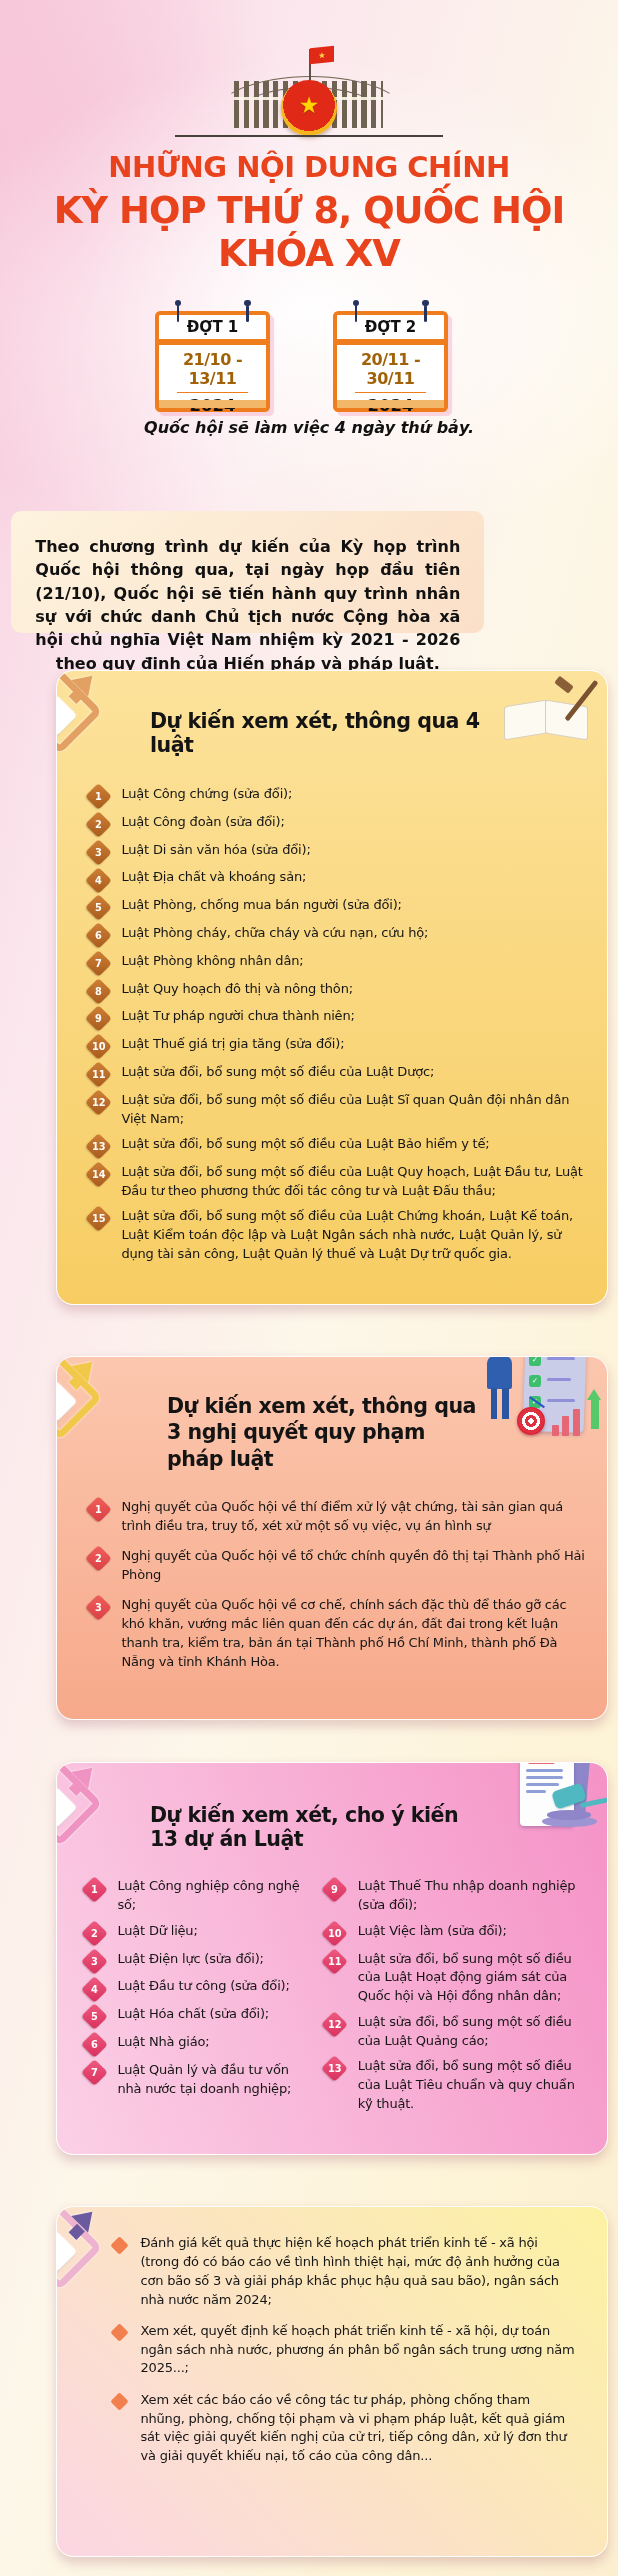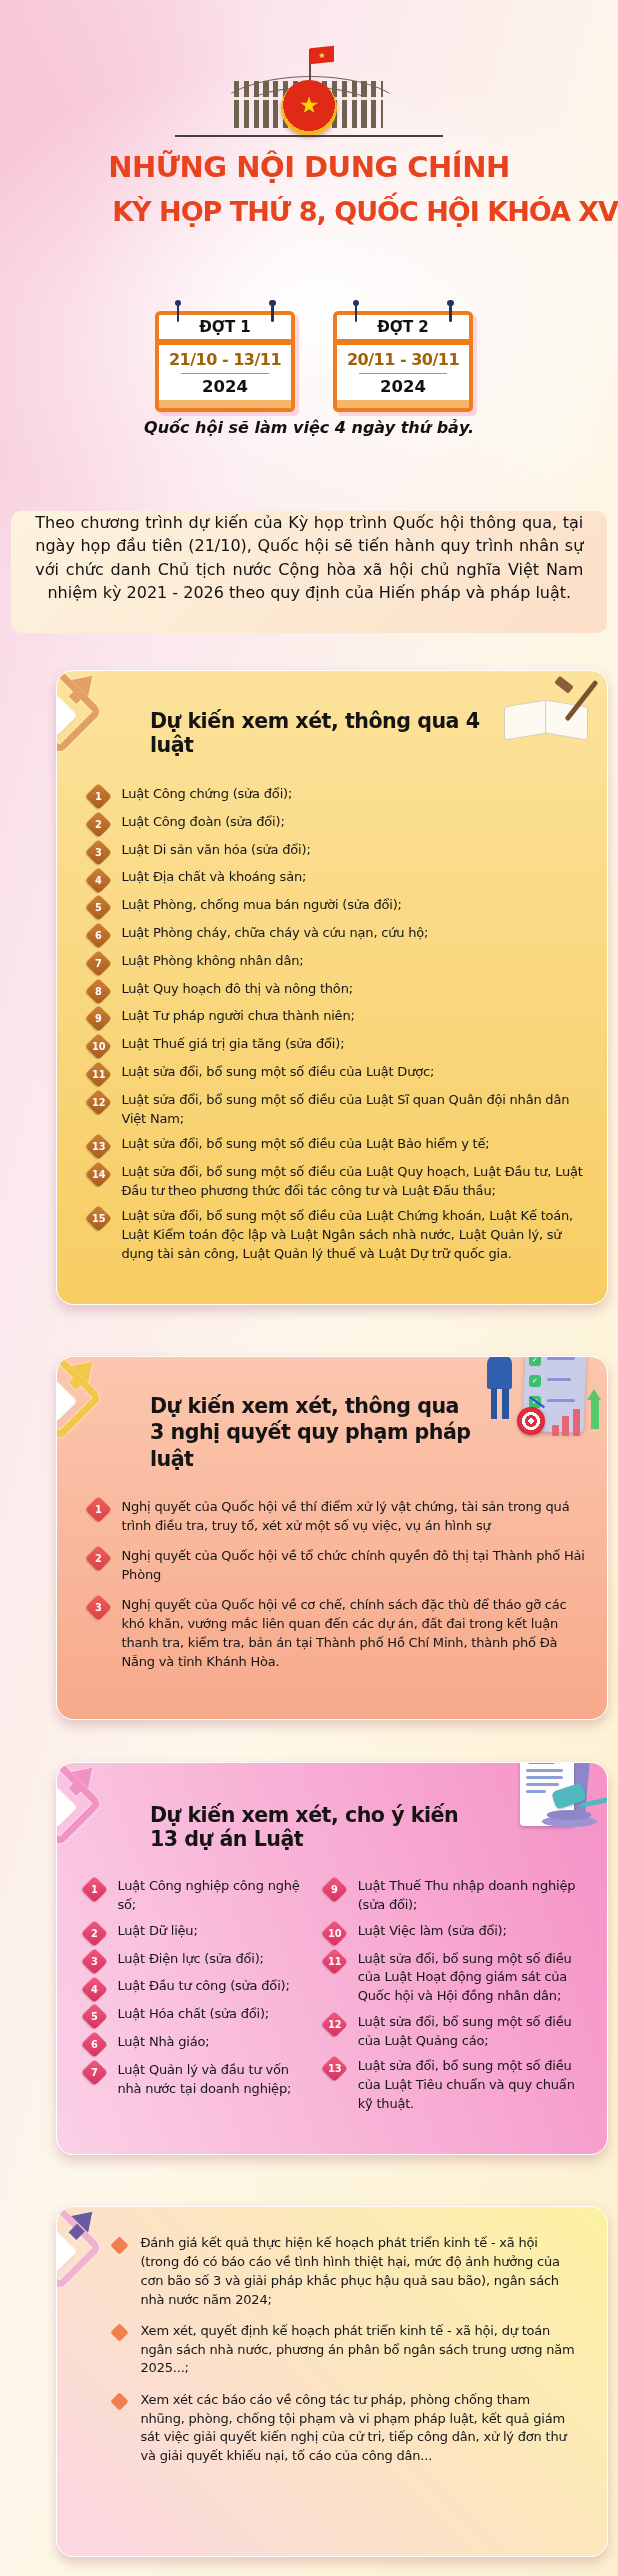--- a/index.html
+++ b/index.html
@@ -26,42 +26,42 @@
   .stripes::after{content:"";position:absolute;left:0;top:15.5px;width:100%;height:3.6px;background:#fdf7e9;opacity:.9;}
   .emblem{position:absolute;left:281px;top:80px;width:56px;height:56px;border-radius:50%;
         background:radial-gradient(circle at 50% 45%,#e02a17 0 62%,#f5b51e 62% 100%);
         box-shadow:0 2.1px 4.1px rgba(90,40,0,.35);display:flex;align-items:center;justify-content:center;}
   .emblem .star{color:#ffd400;font-size:23px;line-height:1;margin-top:-5.2px;text-shadow:0 0.5px 1px rgba(120,40,0,.4);}
   .baseline{position:absolute;left:175px;top:135px;width:268px;height:1.5px;background:#46413a;}
 
   
   .title{position:absolute;left:0;top:150px;width:618px;text-align:center;color:#e8431c;font-weight:bold;}
   .title .l1{font-size:29px;letter-spacing:-0.5px;}
-  .title .l2{font-size:27px;letter-spacing:-1px;margin-top:12px;text-align:right;}
+  .title .l2{font-size:37px;letter-spacing:-1px;margin-top:5px;}
 
   
-  .cal{position:absolute;top:311px;width:140px;height:101px;box-sizing:border-box;background:#fff;
+  .cal{position:absolute;top:311px;width:115px;height:101px;box-sizing:border-box;background:#fff;
        border:4.1px solid #ef7c1d;border-radius:5.2px;box-shadow:4.1px 4.1px 0 rgba(247,170,200,.45);}
   .cal.c1{left:155px;} .cal.c2{left:333px;}
   .cal .label{height:24px;display:flex;align-items:center;justify-content:center;font-weight:bold;font-size:15px;color:#111;}
   .cal .band{height:6.2px;background:#ef7c1d;}
   .cal .dates{color:#a16207;font-weight:bold;font-size:16px;text-align:center;margin-top:5.2px;letter-spacing:-0.5px;}
   .cal .sep{width:66%;height:1.5px;background:#ef7c1d;margin:3.6px auto 2.6px;}
   .cal .year{font-weight:bold;font-size:16.5px;text-align:center;color:#111;}
   .cal .foot{position:absolute;bottom:0;left:0;right:0;height:8.2px;background:#f2b768;}
   .pin{position:absolute;top:-15.5px;width:6.7px;height:6.7px;background:#27335f;border-radius:50%;}
   .pin::after{content:"";position:absolute;left:2.1px;top:5.7px;width:2.6px;height:16.5px;background:#27335f;border-radius:1.5px;}
   .pin.pl{left:15.5px;} .pin.pr{right:15.5px;}
 
   .note{position:absolute;left:0;top:416px;width:618px;text-align:center;font-style:italic;font-weight:bold;
         font-size:16px;line-height:1.45;color:#111;}
 
-  .intro{position:absolute;left:11.3px;top:511px;width:596px;height:122px;box-sizing:border-box;border-radius:10.3px;
-        background:linear-gradient(135deg,#fdf3de,#fbdfc8);padding:0 24px;
-        font-weight:normal;font-size:16px;line-height:1.46;text-align:justify;text-align-last:center;color:#111;}
+  .intro{position:absolute;left:11.3px;top:511px;width:473px;height:122px;box-sizing:border-box;border-radius:10.3px;
+        background:linear-gradient(135deg,#fdf3de,#fbdfc8);padding:24px 24px;
+        font-weight:bold;font-size:16px;line-height:1.46;text-align:justify;text-align-last:center;color:#111;}
 
   
   .card{position:absolute;left:56px;width:552px;box-sizing:border-box;border:1.5px solid #fff;border-radius:17.5px;
         box-shadow:0 5.2px 10.3px rgba(160,90,110,.28);overflow:hidden;}
   .s1{top:670px;height:635px;background:linear-gradient(180deg,#fce29b,#f7cd63);--dc:#e3a063;}
   .s2{top:1356px;height:364px;background:linear-gradient(180deg,#fbc7ae,#f7a98b);--dc:#f2c84b;}
   .s3{top:1762px;height:393px;background:linear-gradient(250deg,#f592c6,#fbd0e6);--dc:#ef93c2;}
   .s4{top:2206px;height:351px;background:linear-gradient(225deg,#fcf2a2,#fbd6e3);--dc:#eeb3cf;}
 
   .deco{position:absolute;left:-44px;top:-8.2px;width:103px;height:103px;pointer-events:none;
@@ -70,21 +70,21 @@
         border-radius:8.2px;transform:rotate(45deg);}
   .d-inner{position:absolute;left:29px;top:38px;width:29px;height:29px;background:#fff;border-radius:4.1px;
         transform:rotate(45deg);box-shadow:0 1.5px 3.1px rgba(0,0,0,.18);}
   .d-arrow-head{position:absolute;left:61px;top:10.3px;width:0;height:0;border-left:12.4px solid transparent;
         border-right:12.4px solid transparent;border-bottom:18.5px solid var(--dc);transform:rotate(45deg);}
   .d-arrow-tail{position:absolute;left:58px;top:27px;width:11.3px;height:12.4px;background:var(--dc);transform:rotate(45deg);}
   .s4 .d-arrow-head{border-bottom-color:#6b5a9e}.s4 .d-arrow-tail{background:#6b5a9e}
 
   .sec-head{font-weight:bold;font-size:20.6px;color:#141414;letter-spacing:-0.5px;}
   .s1 .sec-head{padding:20.6px 118px 3.1px 93px;}
-  .s2 .sec-head{padding:18.5px 129px 0 93px;line-height:1.3;}
+  .s2 .sec-head{padding:18.5px 129px 0 93px;line-height:1.3;margin-left:17px;}
   .s3 .sec-head{padding:23px 129px 4.1px 93px;}
 
   .ilist{display:flex;flex-direction:column;gap:6.7px;padding:8.2px 20.6px 10.3px 29px;}
   .item{display:flex;gap:10.3px;align-items:flex-start;}
   .itxt{font-weight:normal;font-size:13px;line-height:1.45;letter-spacing:-0.2px;color:#161616;}
   .ndia{flex:0 0 auto;width:19px;height:19px;margin:2.1px 3.1px 0 3.1px;border-radius:4.1px;transform:rotate(45deg);
         display:flex;align-items:center;justify-content:center;box-shadow:0 1px 1.5px rgba(0,0,0,.25);}
   .ndia span{transform:rotate(-45deg);font-size:9.8px;font-weight:bold;color:#fff;}
   .s1 .ndia{background:linear-gradient(135deg,#cf8136,#a85a1d);}
   .s2 .ndia{background:linear-gradient(135deg,#f0605a,#d93f44);}
@@ -340,21 +340,21 @@
     <h2 class="sec-head">
       <div>Dự kiến xem xét, thông qua</div>
       <div>3 nghị quyết quy phạm pháp luật</div>
     </h2>
     <div class="ilist" style="gap:11.3px;margin-top:10.3px;">
 
         <div class="item">
           <div class="ndia">
             <span>1</span>
           </div>
-          <div class="itxt">Nghị quyết của Quốc hội về thí điểm xử lý vật chứng, tài sản trong quá trình điều tra, truy tố, xét xử một số vụ việc, vụ án hình sự</div>
+          <div class="itxt">Nghị quyết của Quốc hội về thí điểm xử lý vật chứng, tài sản gian quá trình điều tra, truy tố, xét xử một số vụ việc, vụ án hình sự</div>
         </div>
 
         <div class="item">
           <div class="ndia">
             <span>2</span>
           </div>
           <div class="itxt">Nghị quyết của Quốc hội về tổ chức chính quyền đô thị tại Thành phố Hải Phòng</div>
         </div>
 
         <div class="item">

